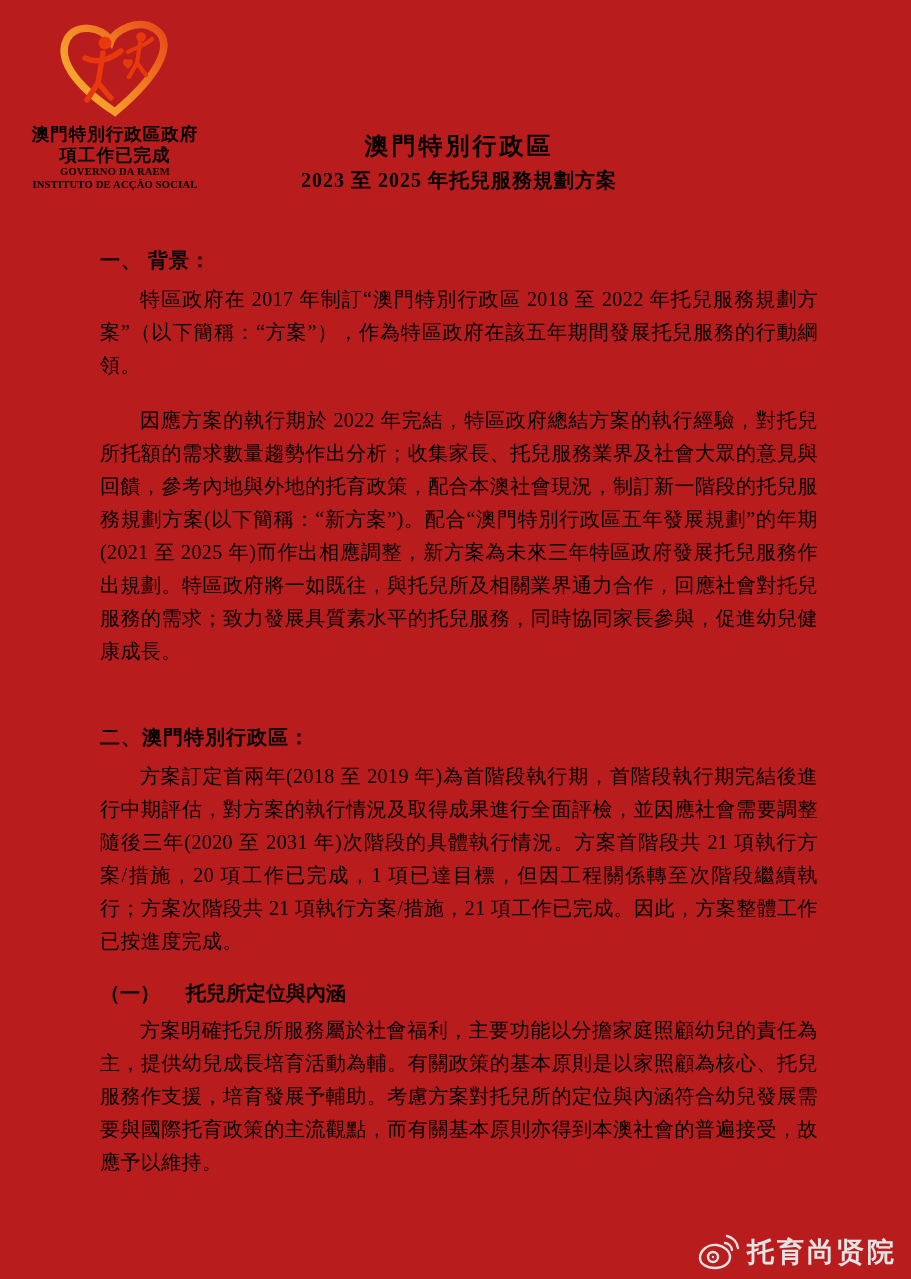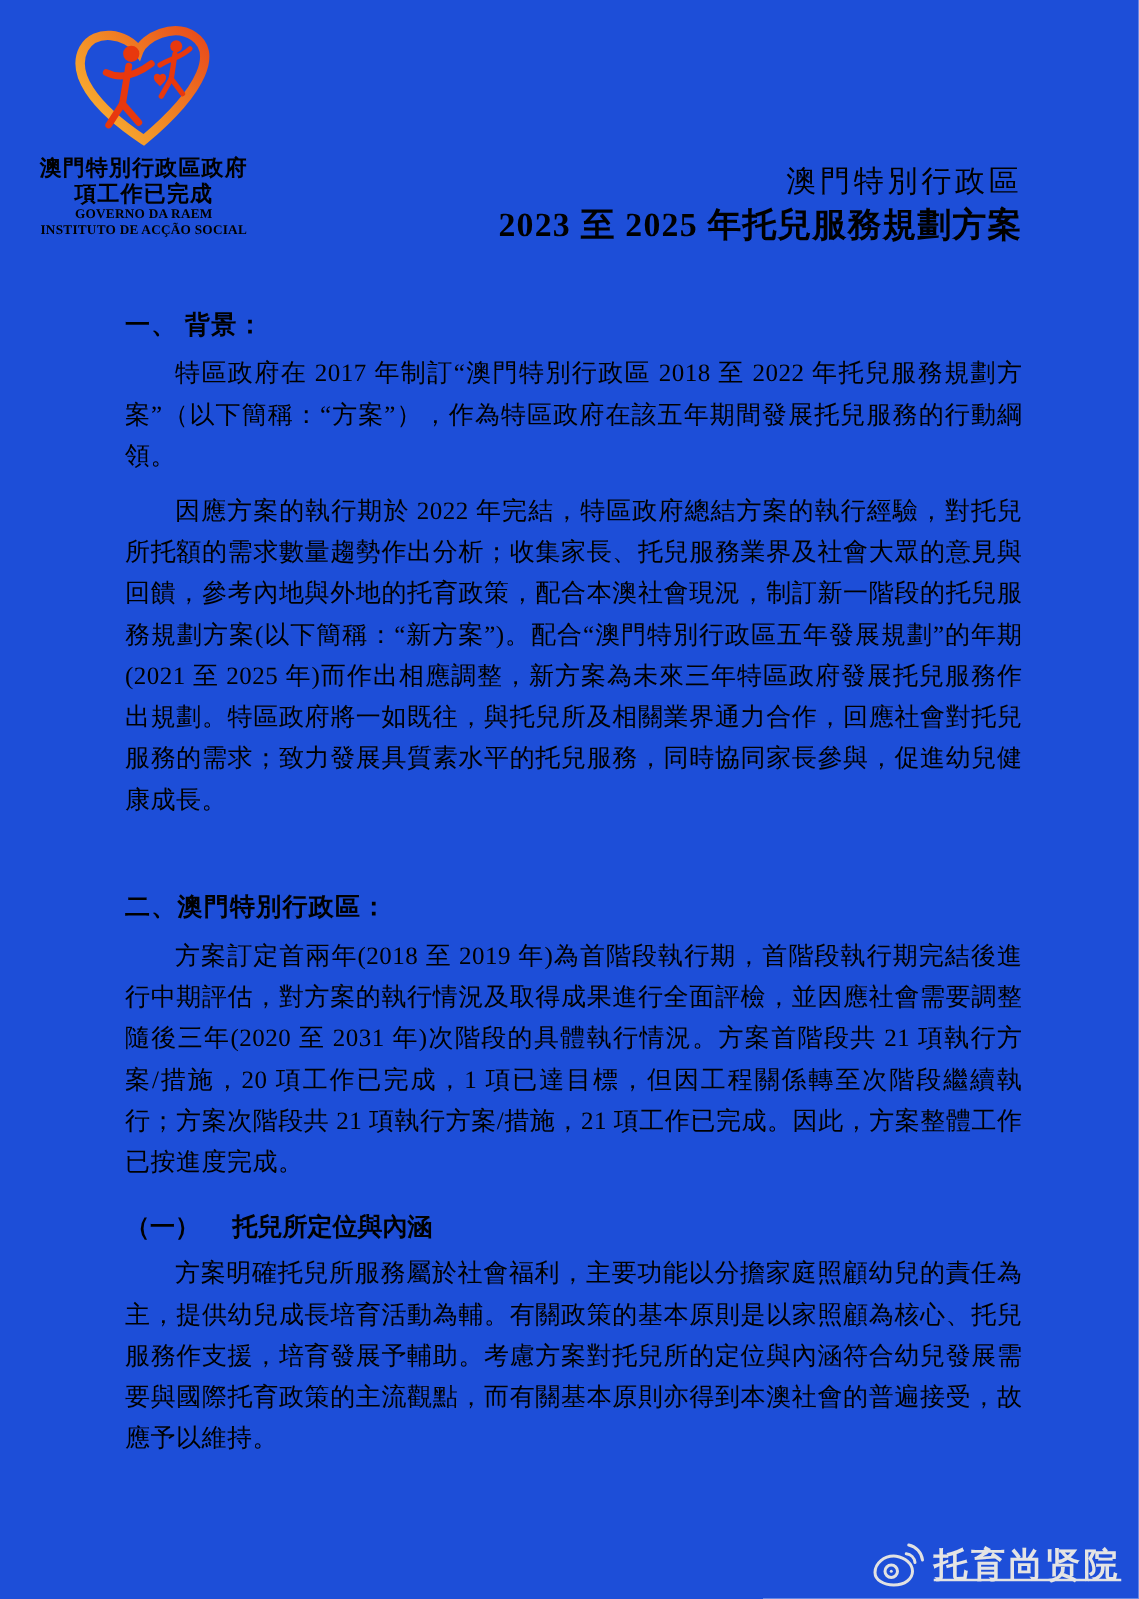--- a/index.html
+++ b/index.html
@@ -6,21 +6,21 @@
   body {
     width: 911px; height: 1279px;
     background: #ffffff;
     font-family: "Liberation Serif", "DejaVu Serif", serif;
     color: #000;
   }
   .page {
     position: relative;
     width: 911px; height: 1279px;
     overflow: hidden;
-    background: #1d4ed8;
+    background: #b91c1c;
   }
 
   
   .logo-block {
     position: absolute;
     left: 26px; top: 20px;
     width: 178px;
     text-align: center;
   }
   .logo-art { display: block; margin: 0 auto 4px; }
@@ -39,30 +39,30 @@
     line-height: 12.5px;
     letter-spacing: 0.2px;
     white-space: nowrap;
   }
 
   
   .content {
     padding: 130px 93px 0 100px;
   }
   .doc-title-1 {
-    text-align: right;
-    font-weight: normal;
+    text-align: center;
+    font-weight: bold;
     font-size: 24px;
     line-height: 32px;
     letter-spacing: 3px;
   }
   .doc-title-2 {
-    text-align: right;
+    text-align: center;
     font-weight: bold;
-    font-size: 27px;
+    font-size: 20px;
     line-height: 36px;
     letter-spacing: 1px;
   }
   .chapter-heading {
     text-align: center;
     font-weight: bold;
     font-size: 22px;
     line-height: 30px;
     letter-spacing: 2px;
     margin-top: 50px;
@@ -91,21 +91,20 @@
   }
 
   
   .watermark {
     position: absolute;
     right: 14px; bottom: 8px;
     display: flex;
     align-items: center;
     gap: 6px;
     color: #e2e2e2;
-    text-decoration: underline;
   }
   .watermark-text {
     font-family: "Liberation Sans", "DejaVu Sans", sans-serif;
     font-weight: bold;
     font-size: 27px;
     letter-spacing: 3px;
     color: #e4e4e4;
   }
 </style>
 </head>
@@ -148,21 +147,21 @@
   </div>
 
   <div class="content">
 
     <div class="doc-title-1">澳門特別行政區</div>
     <div class="doc-title-2">2023 至 2025 年托兒服務規劃方案</div>
 
 
     <div class="section-heading">一、 背景：</div>
     <p class="para">特區政府在 2017 年制訂“澳門特別行政區 2018 至 2022 年托兒服務規劃方案”（以下簡稱：“方案”），作為特區政府在該五年期間發展托兒服務的行動綱領。</p>
-    <p class="para" style="margin-top:11px;">因應方案的執行期於 2022 年完結，特區政府總結方案的執行經驗，對托兒所托額的需求數量趨勢作出分析；收集家長、托兒服務業界及社會大眾的意見與回饋，參考內地與外地的托育政策，配合本澳社會現況，制訂新一階段的托兒服務規劃方案(以下簡稱：“新方案”)。配合“澳門特別行政區五年發展規劃”的年期(2021 至 2025 年)而作出相應調整，新方案為未來三年特區政府發展托兒服務作出規劃。特區政府將一如既往，與托兒所及相關業界通力合作，回應社會對托兒服務的需求；致力發展具質素水平的托兒服務，同時協同家長參與，促進幼兒健康成長。</p>
+    <p class="para" style="margin-top:22px;">因應方案的執行期於 2022 年完結，特區政府總結方案的執行經驗，對托兒所托額的需求數量趨勢作出分析；收集家長、托兒服務業界及社會大眾的意見與回饋，參考內地與外地的托育政策，配合本澳社會現況，制訂新一階段的托兒服務規劃方案(以下簡稱：“新方案”)。配合“澳門特別行政區五年發展規劃”的年期(2021 至 2025 年)而作出相應調整，新方案為未來三年特區政府發展托兒服務作出規劃。特區政府將一如既往，與托兒所及相關業界通力合作，回應社會對托兒服務的需求；致力發展具質素水平的托兒服務，同時協同家長參與，促進幼兒健康成長。</p>
 
     <div class="section-heading" style="margin-top:56px;">二、澳門特別行政區：</div>
     <p class="para">方案訂定首兩年(2018 至 2019 年)為首階段執行期，首階段執行期完結後進行中期評估，對方案的執行情況及取得成果進行全面評檢，並因應社會需要調整隨後三年(2020 至 2031 年)次階段的具體執行情況。方案首階段共 21 項執行方案/措施，20 項工作已完成，1 項已達目標，但因工程關係轉至次階段繼續執行；方案次階段共 21 項執行方案/措施，21 項工作已完成。因此，方案整體工作已按進度完成。</p>
 
     <div class="subsection-heading">
       <span>（一）</span><span class="subsec-title">托兒所定位與內涵</span>
     </div>
     <p class="para">方案明確托兒所服務屬於社會福利，主要功能以分擔家庭照顧幼兒的責任為主，提供幼兒成長培育活動為輔。有關政策的基本原則是以家照顧為核心、托兒服務作支援，培育發展予輔助。考慮方案對托兒所的定位與內涵符合幼兒發展需要與國際托育政策的主流觀點，而有關基本原則亦得到本澳社會的普遍接受，故應予以維持。</p>
 
   </div>

